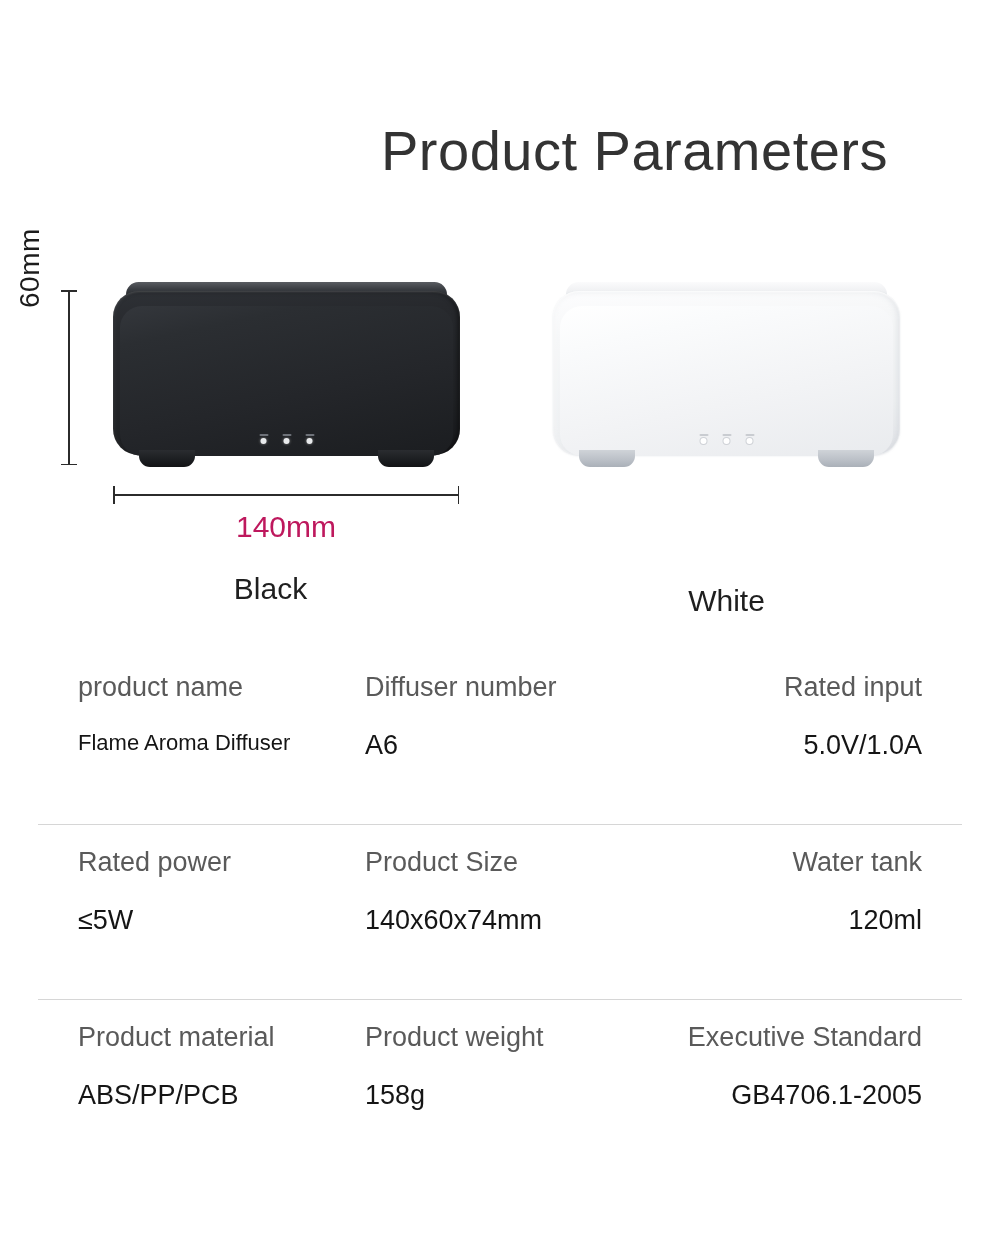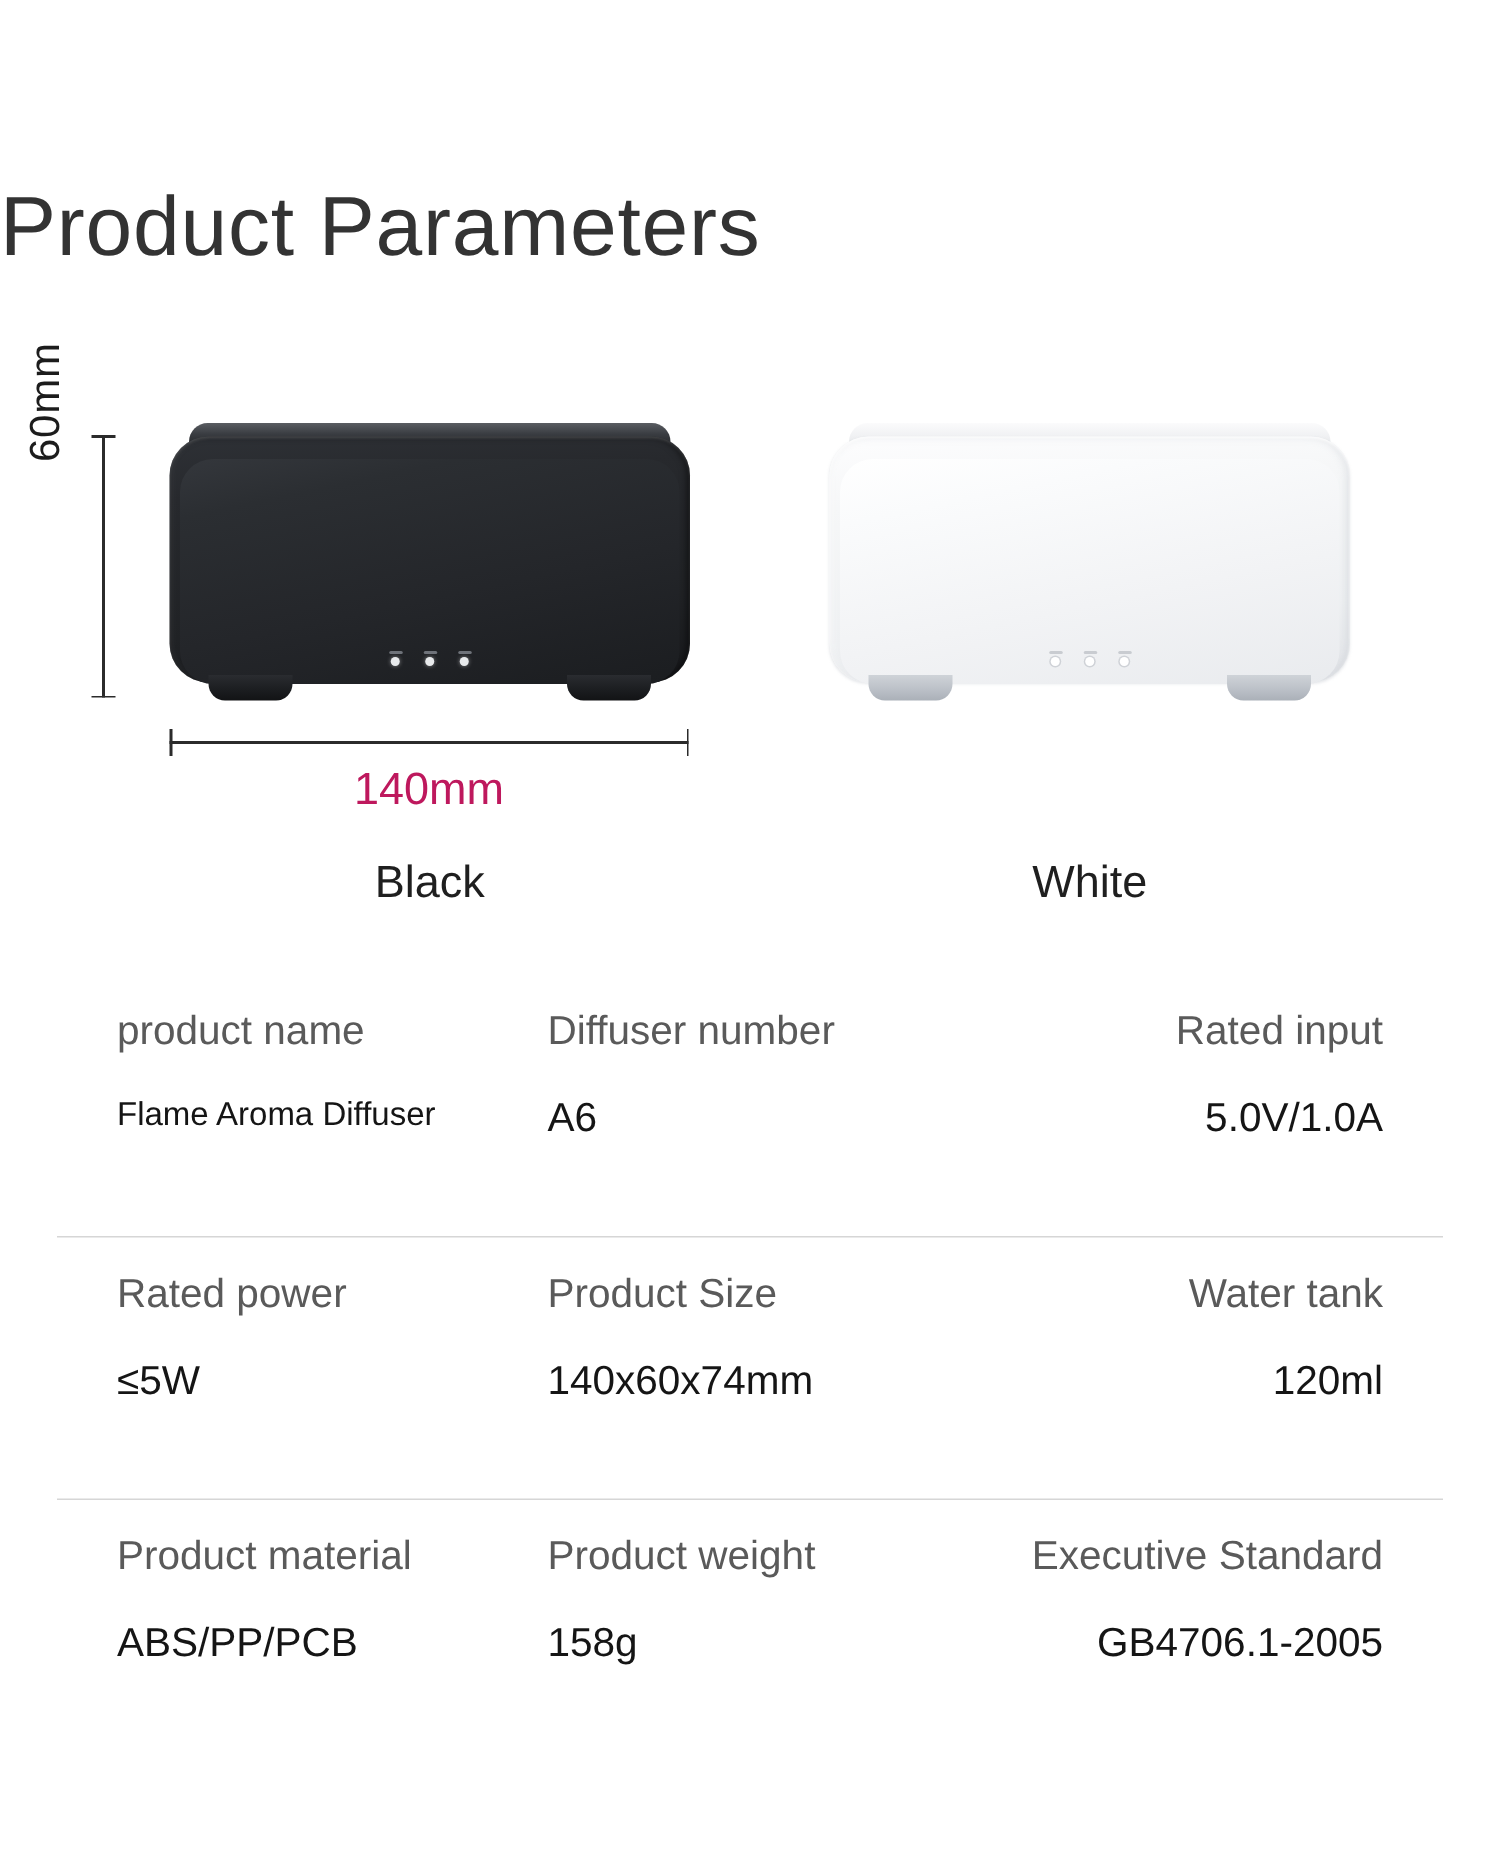--- a/index.html
+++ b/index.html
@@ -13,21 +13,21 @@
     position: relative;
     overflow: hidden;
   }
 
   
   .page-title {
     position: absolute;
     top: 118px;
     left: 0;
     width: 888px;
-    text-align: left;
+    text-align: right;
     font-size: 56px;
     font-weight: 400;
     color: #333333;
     letter-spacing: 0.5px;
   }
 
   
   .showcase {
     position: absolute;
     top: 260px;
@@ -215,22 +215,22 @@
 
   
   .color-label {
     position: absolute;
     top: 312px;
     font-size: 30px;
     color: #1f1f1f;
     text-align: center;
     width: 347px;
   }
-  .color-label.black-cap { left: 113px; }
-  .color-label.white-cap { left: 553px; }
+  .color-label.black-cap { left: 97px; }
+  .color-label.white-cap { left: 553px; margin-top: 12px; }
 
   
   .specs {
     position: absolute;
     top: 650px;
     left: 0;
     width: 1000px;
   }
   .spec-row {
     position: relative;

